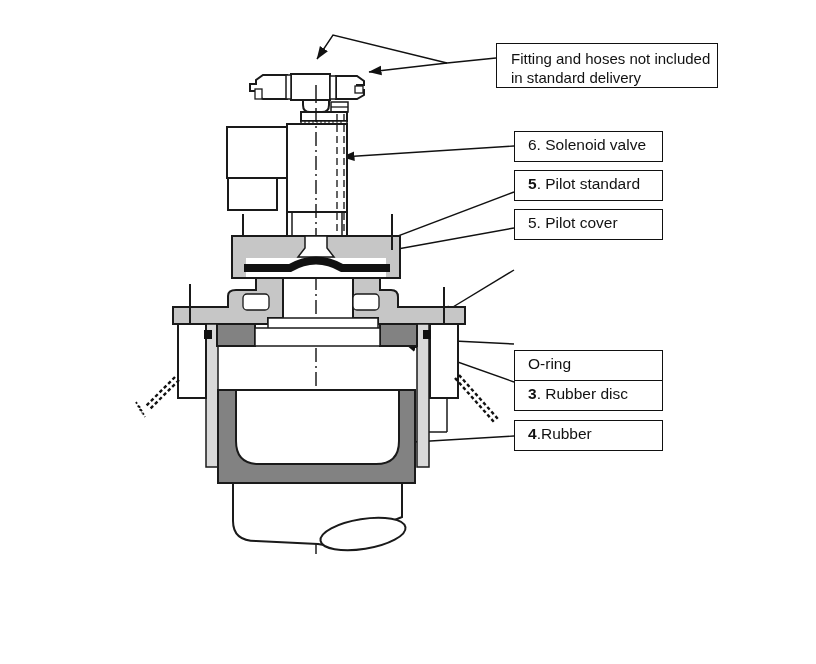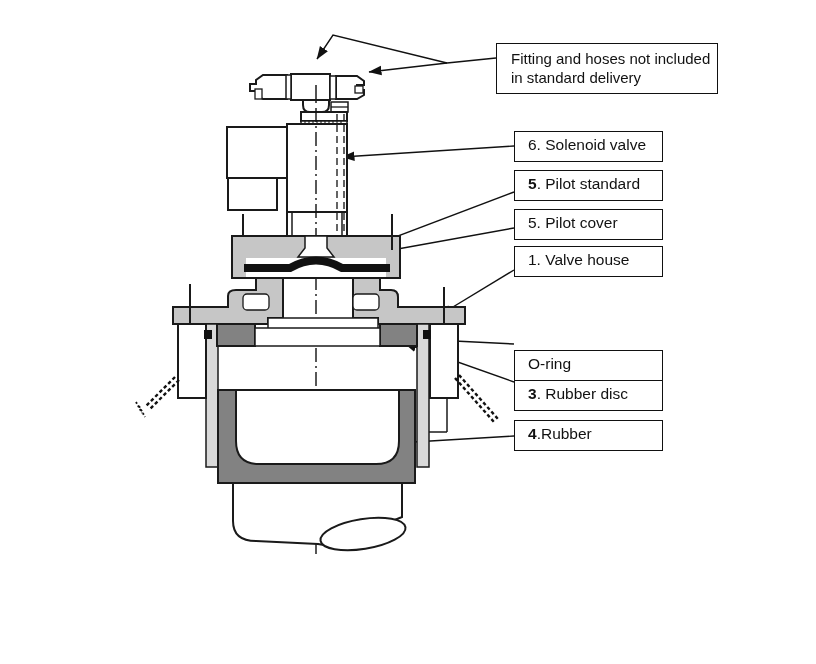--- a/index.html
+++ b/index.html
@@ -39,21 +39,21 @@
     position:absolute;left:514px;width:134px;height:24px;
     border:1.5px solid var(--ink);background:#fff;
     font-size:15.5px;color:var(--ink);line-height:24px;
     padding:1px 0 4px 13px;white-space:nowrap;
   }
   .lbl .bnum{font-weight:bold;}
   .note-box{
     position:absolute;left:496px;top:43px;width:206px;height:38px;
     border:1.5px solid var(--ink);background:#fff;
     font-size:15px;color:var(--ink);line-height:19px;
-    padding:5px 0 6px 14px;
+    padding:5px 0 0 14px;
   }
 </style>
 </head>
 <body>
 
 <div id="page">
 
   <svg id="diagram-svg" width="816" height="664" viewBox="0 0 816 664" xmlns="http://www.w3.org/2000/svg">
     <defs>
       <marker id="arrow" viewBox="0 0 12 10" refX="11.5" refY="5" markerWidth="13" markerHeight="11" orient="auto" markerUnits="userSpaceOnUse">
@@ -178,23 +178,20 @@
 
   <div class="lbl" style="top:131px">
     <span class="bnum"></span><span>6. Solenoid valve</span>
   </div>
   <div class="lbl" style="top:170px">
     <span class="bnum">5</span><span>. Pilot standard</span>
   </div>
   <div class="lbl" style="top:209px">
     <span class="bnum"></span><span>5. Pilot cover</span>
   </div>
-  <div class="lbl" style="top:246px">
-    <span class="bnum"></span><span>1. Valve house</span>
-  </div>
   <div class="lbl" style="top:350px">
     <span class="bnum"></span><span>O-ring</span>
   </div>
   <div class="lbl" style="top:380px">
     <span class="bnum">3</span><span>. Rubber disc</span>
   </div>
   <div class="lbl" style="top:420px">
     <span class="bnum">4</span><span>.Rubber</span>
   </div>
 

